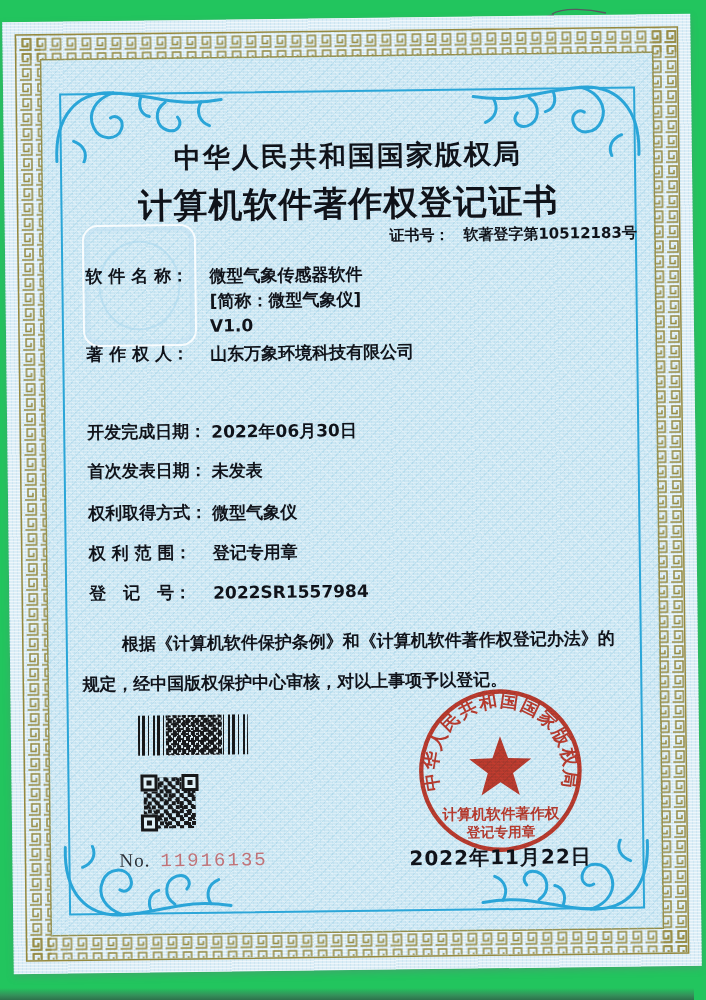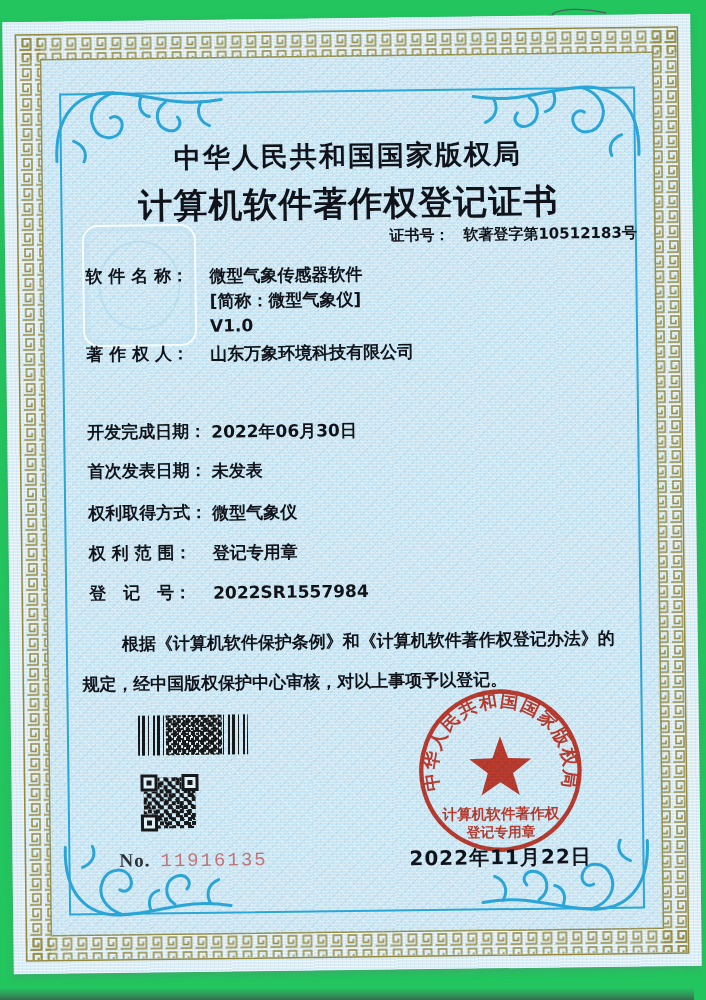--- a/index.html
+++ b/index.html
@@ -101,21 +101,21 @@
   .finder::after { content:""; position:absolute; left:3px; top:3px; width:5px; height:5px; background:#17181a; }
   .f-tl { left:0; top:0; } .f-tr { right:0; top:0; } .f-bl { left:0; bottom:0; }
 
   
   .seal { position:absolute; left:403px; top:671px; width:172px; height:172px;
     opacity:.92; mix-blend-mode:multiply; }
 
   
   .serial-row { left:107px; top:828px; font-size:19px; }
   .serial-row .no-lbl { font-family:"Liberation Serif","DejaVu Serif",serif;
-    font-weight:700; color:#2b2f36; letter-spacing:1px; }
+    font-weight:400; color:#2b2f36; letter-spacing:1px; }
   .serial-row .no-num { font-family:"Liberation Mono","DejaVu Sans Mono",monospace;
     color:#bf5f63; letter-spacing:2px; margin-left:10px; opacity:.85; }
   .issue-date { left:397px; width:170px; top:828px; text-align:center;
     font-size:20px; font-weight:700; letter-spacing:1px; }
 
   
   .handwritten { position:absolute; left:528px; top:4px; color:#565b60; }
   .hw-text { position:absolute; left:6px; top:8px; font-size:19px;
     transform:rotate(-12deg); font-style:italic; }
   .hw-stroke { position:absolute; left:0; top:0; }

